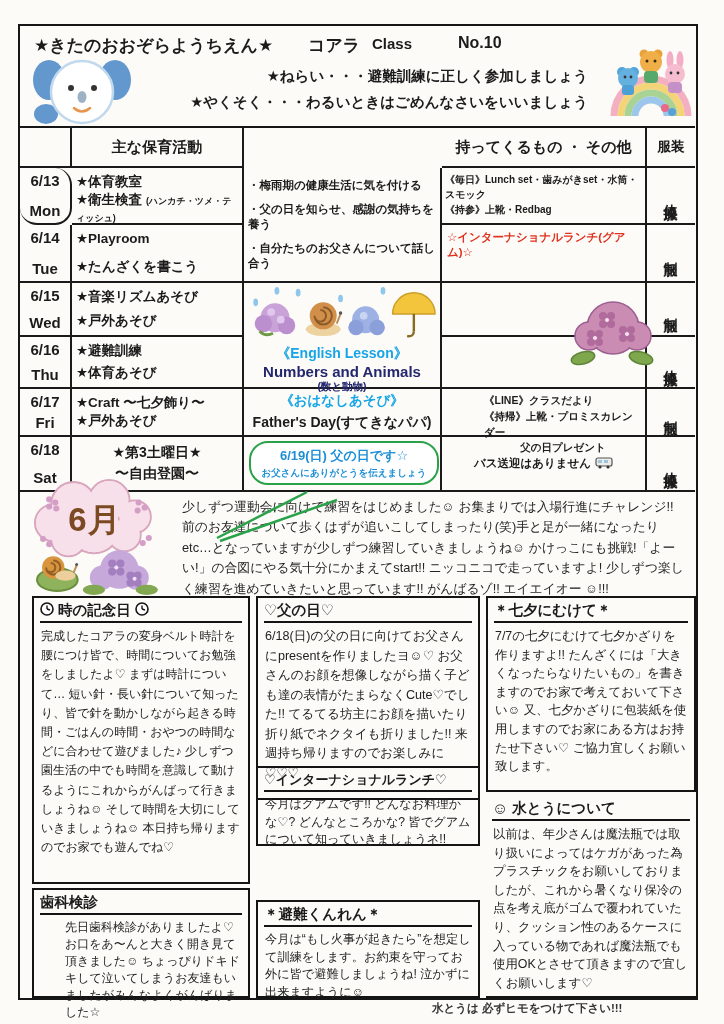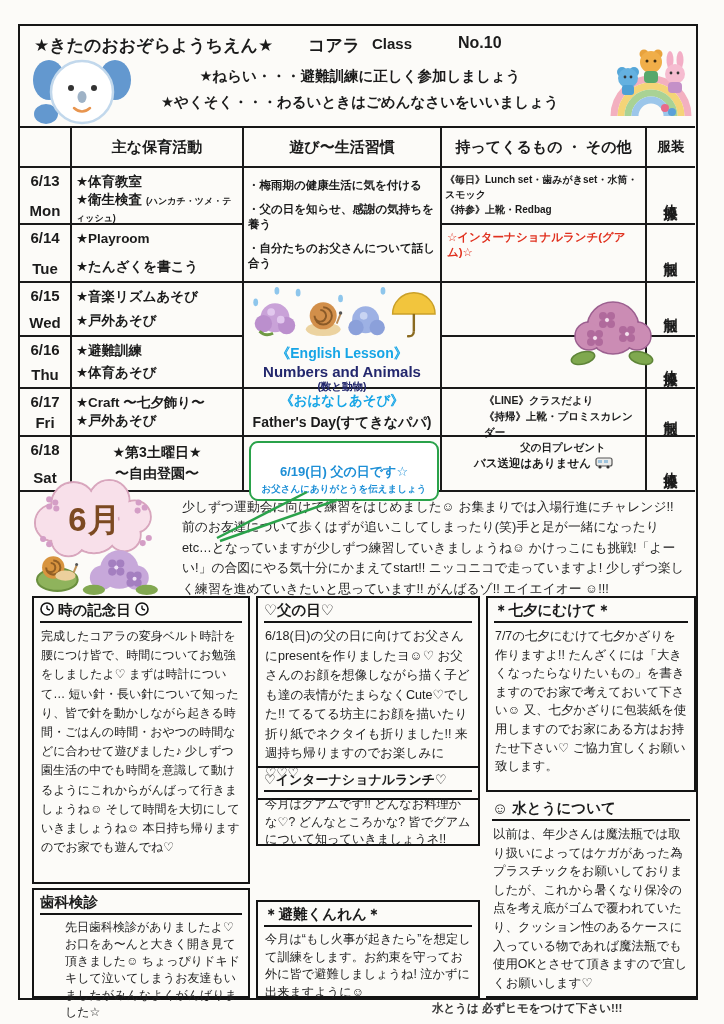--- a/index.html
+++ b/index.html
@@ -6,21 +6,21 @@
   .page{position:relative;width:724px;height:1024px;background:#fcfbf8;overflow:hidden;
         font-family:"Liberation Sans","DejaVu Sans",sans-serif;color:#1b1b1b;}
   .outer{position:absolute;left:18px;top:24px;width:680px;height:976px;
          border:2.5px solid #161616;box-sizing:border-box;}
   
   .hdr{position:absolute;left:0;top:0;width:675px;height:102px;border-bottom:2.5px solid #161616;box-sizing:border-box;}
   .hdr .school{position:absolute;left:14px;top:8px;font-size:17px;font-weight:700;}
   .hdr .cls{position:absolute;left:288px;top:8px;font-size:17px;font-weight:700;}
   .hdr .clsw{position:absolute;left:352px;top:9px;font-size:15px;font-weight:700;}
   .hdr .no{position:absolute;left:438px;top:8px;font-size:16px;font-weight:700;}
-  .hdr .aims{position:absolute;left:120px;top:34px;width:440px;text-align:center;}
+  .hdr .aims{position:absolute;left:128px;top:34px;width:440px;text-align:right;}
   .hdr .aims div{font-size:14.5px;font-weight:700;margin:7px 0;}
   .hdr .koala{position:absolute;left:12px;top:26px;}
   .hdr .animals{position:absolute;left:588px;top:12px;}
   
   .sched{position:absolute;left:0;top:102px;width:675px;height:364px;display:grid;
          grid-template-columns:52px 172px 198px 205px 1fr;
          grid-template-rows:40px 57px 58px 54px 52px 48px 55px;}
   .c{position:relative;box-sizing:border-box;border-right:2px solid #1a1a1a;border-bottom:2px solid #1a1a1a;
      padding:2px 5px;overflow:visible;}
   .noR{border-right:none;}
@@ -30,21 +30,21 @@
   .actc{display:flex;flex-direction:column;justify-content:space-between;font-weight:700;font-size:13.5px;padding:5px 4px;}
   .actn{font-size:9px;font-weight:700;}
   .playA{display:flex;flex-direction:column;justify-content:space-around;font-size:11.5px;font-weight:700;padding:6px 4px;}
   .playB{display:flex;flex-direction:column;align-items:center;justify-content:flex-start;padding:2px;}
   .eng-tag{color:#16a5e6;font-weight:700;font-size:14px;margin-top:2px;}
   .eng-title{color:#23276d;font-weight:700;font-size:15px;}
   .eng-sub{color:#23276d;font-weight:700;font-size:10.5px;}
   .playC{display:flex;flex-direction:column;align-items:center;justify-content:center;gap:4px;}
   .tagblue{color:#16a5e6;font-weight:700;font-size:13.5px;}
   .fday{font-weight:700;font-size:14px;}
-  .bubble{margin:2px auto 0;border:2.5px solid #2aa24a;border-radius:9px;padding:20px 8px 3px;
+  .bubble{margin:2px auto 0;border:2.5px solid #2aa24a;border-radius:19px;padding:4px 8px 3px;
           text-align:center;background:#fff;width:170px;}
   .bub1{color:#1d8fd6;font-weight:700;font-size:13px;}
   .bub2{color:#1d8fd6;font-weight:700;font-size:9.5px;margin-top:2px;}
   .bringc{font-size:10px;font-weight:700;line-height:1.5;padding:4px 3px;}
   .bring-red{color:#e0301e;font-weight:700;font-size:11.5px;padding-top:5px;}
   .bring-center{display:flex;align-items:center;justify-content:center;gap:4px;font-size:11.5px;font-weight:700;}
   .dressc{display:flex;align-items:center;justify-content:center;}
   .dresst{writing-mode:vertical-rl;text-orientation:upright;font-weight:700;font-size:14px;letter-spacing:2px;}
   .satc{display:flex;flex-direction:column;justify-content:center;align-items:center;gap:3px;
         font-weight:700;font-size:14px;}
@@ -118,25 +118,24 @@
           <circle cx="57" cy="70" r="4" fill="#e86a8a"></circle>
             <circle cx="64" cy="74" r="4" fill="#5aa0d8"></circle>
         </svg>
       </span>
     </div>
 
     <div class="sched">
 
       <div class="c hd" style="grid-area:1/1/2/2;"></div>
       <div class="c hd" style="grid-area:1/2/2/3;">主な保育活動</div>
-      <div class="c hd" style="grid-area:1/3/2/4;">遊び〜生活習慣</div>
       <div class="c hd" style="grid-area:1/4/2/5;">持ってくるもの ・ その他</div>
       <div class="c hd noR" style="grid-area:1/5/2/6;font-size:13.5px;">服装</div>
 
-      <div class="c datec" style="grid-area:2/1/3/2;">
+      <div class="c datec" style="grid-area:2/1/3/2;border-radius:17px;">
         <span>6/13</span>
         <span>Mon</span>
       </div>
       <div class="c playA" style="grid-area:2/3/4/4;">
         <span>・梅雨期の健康生活に気を付ける</span>
         <span>・父の日を知らせ、感謝の気持ちを養う</span>
         <span>・自分たちのお父さんについて話し合う</span>
       </div>
       <div class="c actc" style="grid-area:2/2/3/3;">
         <span>★体育教室</span>

